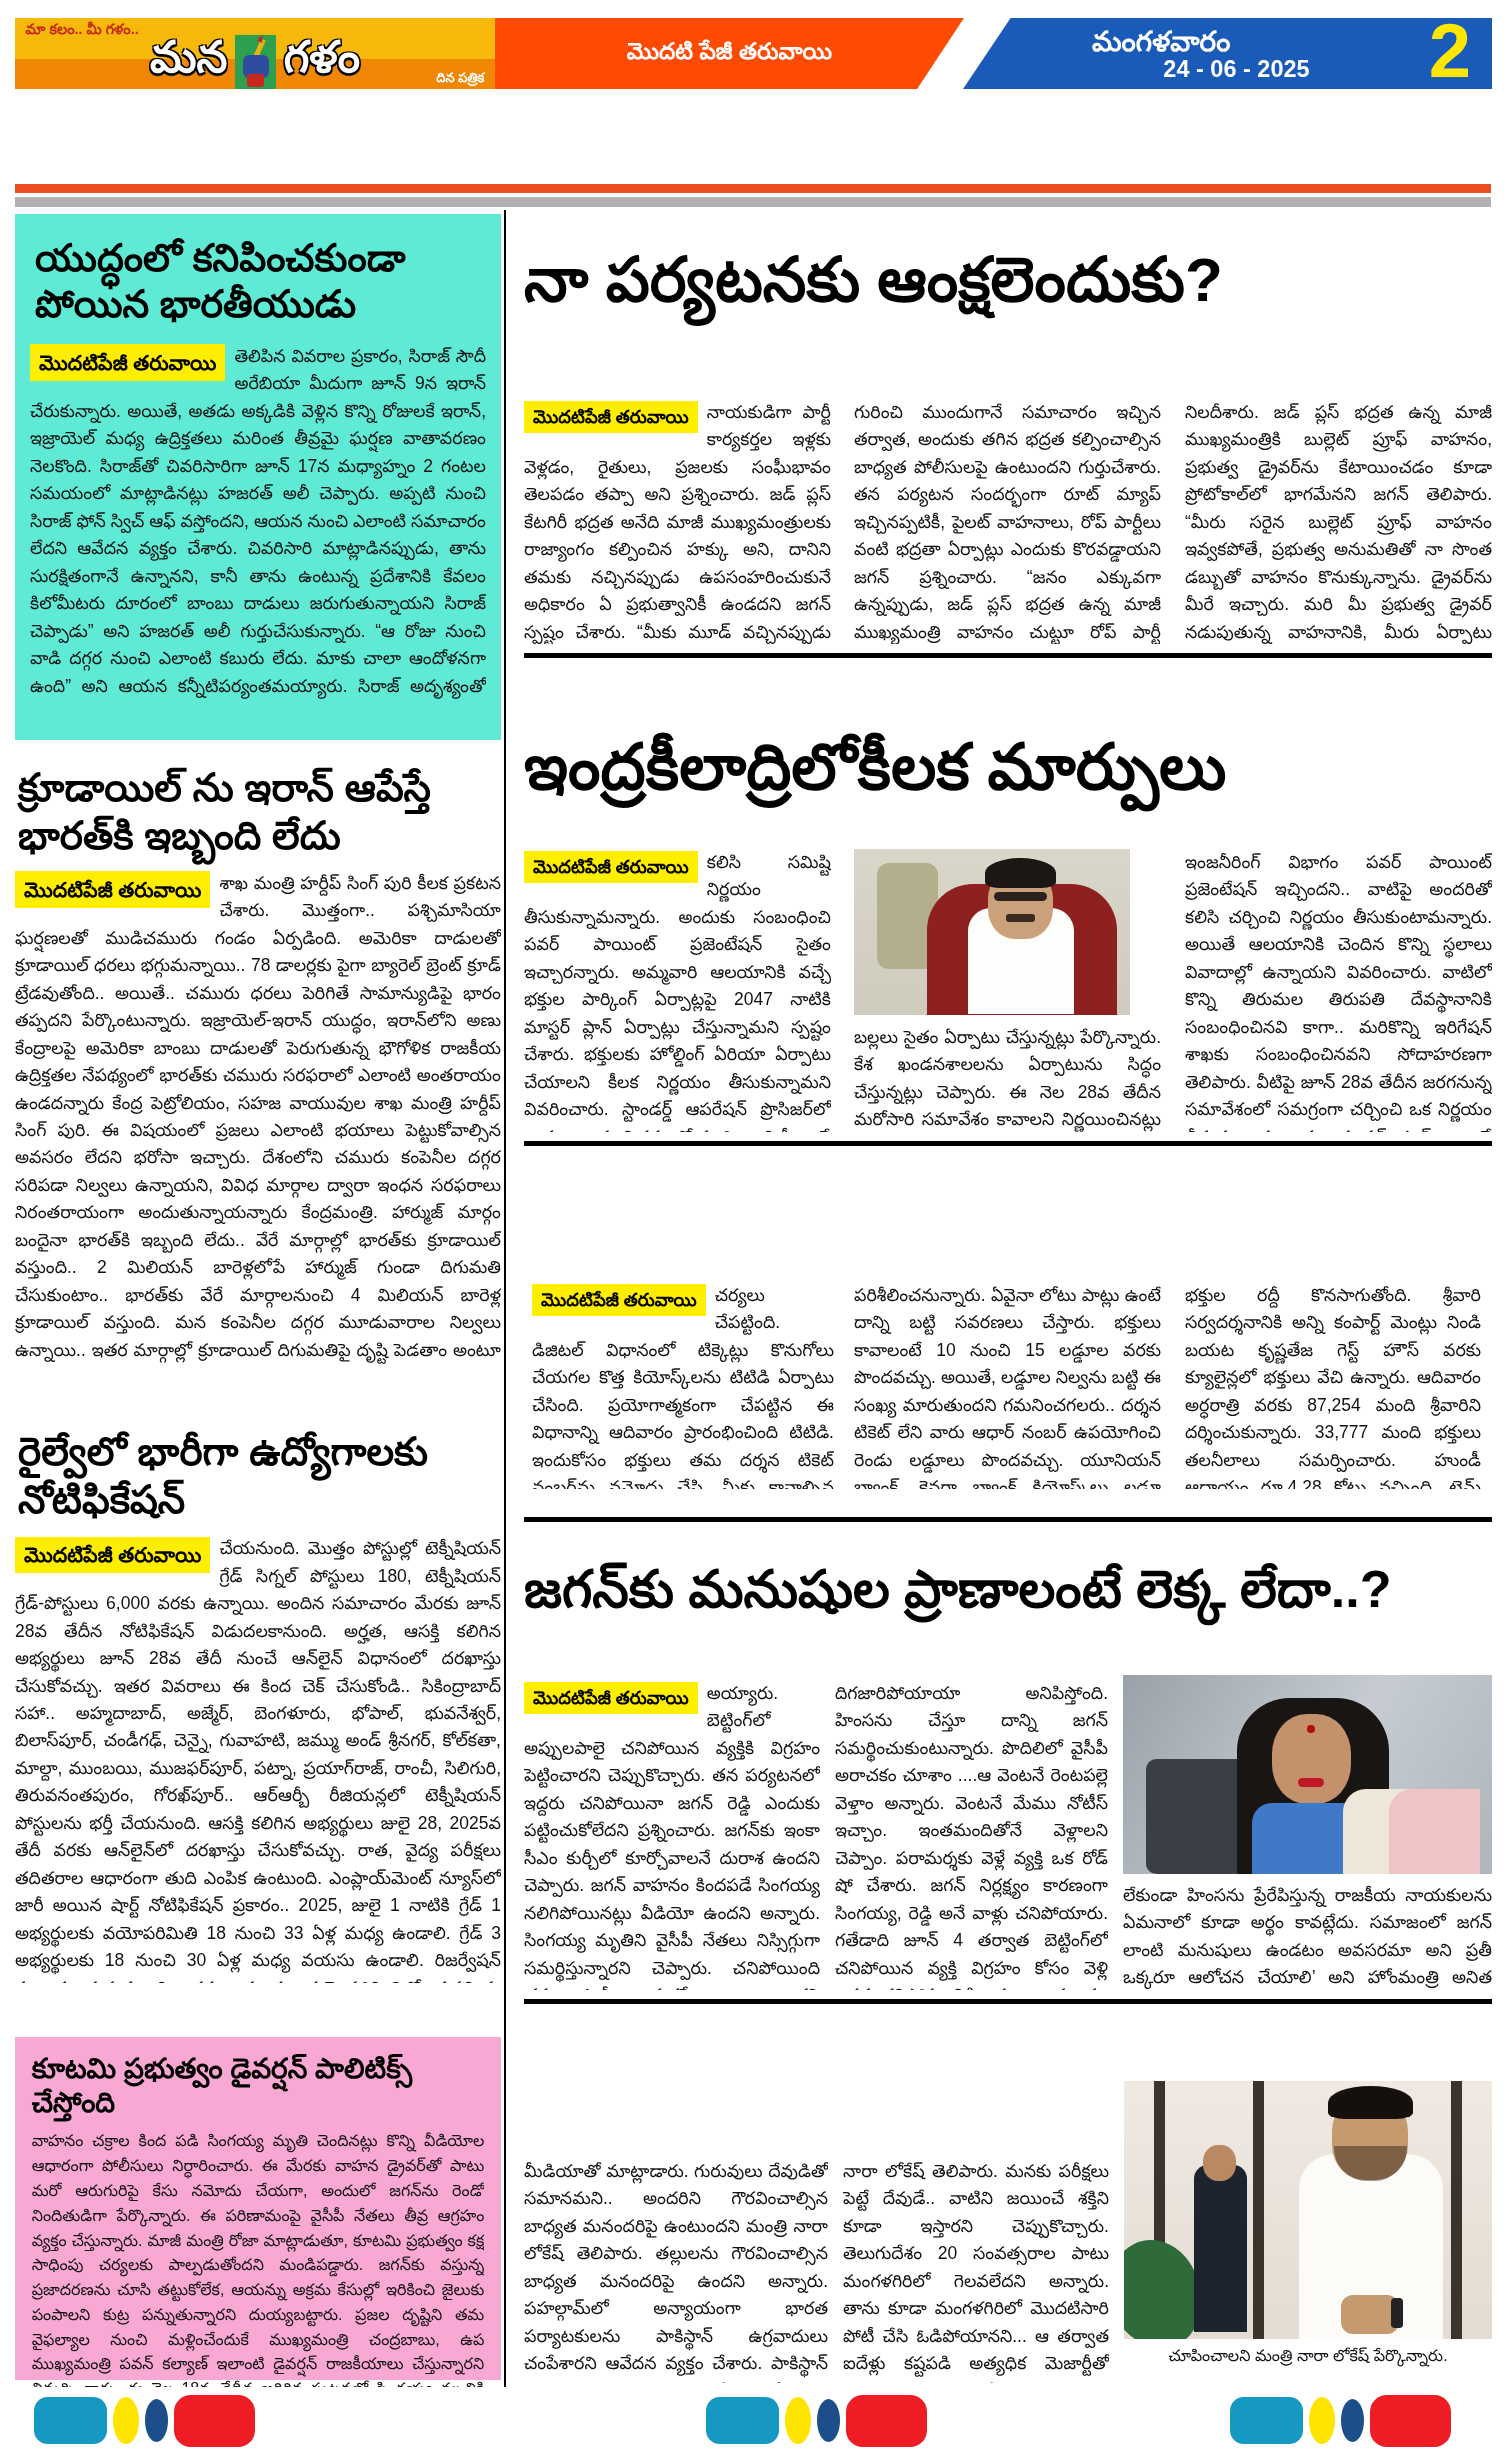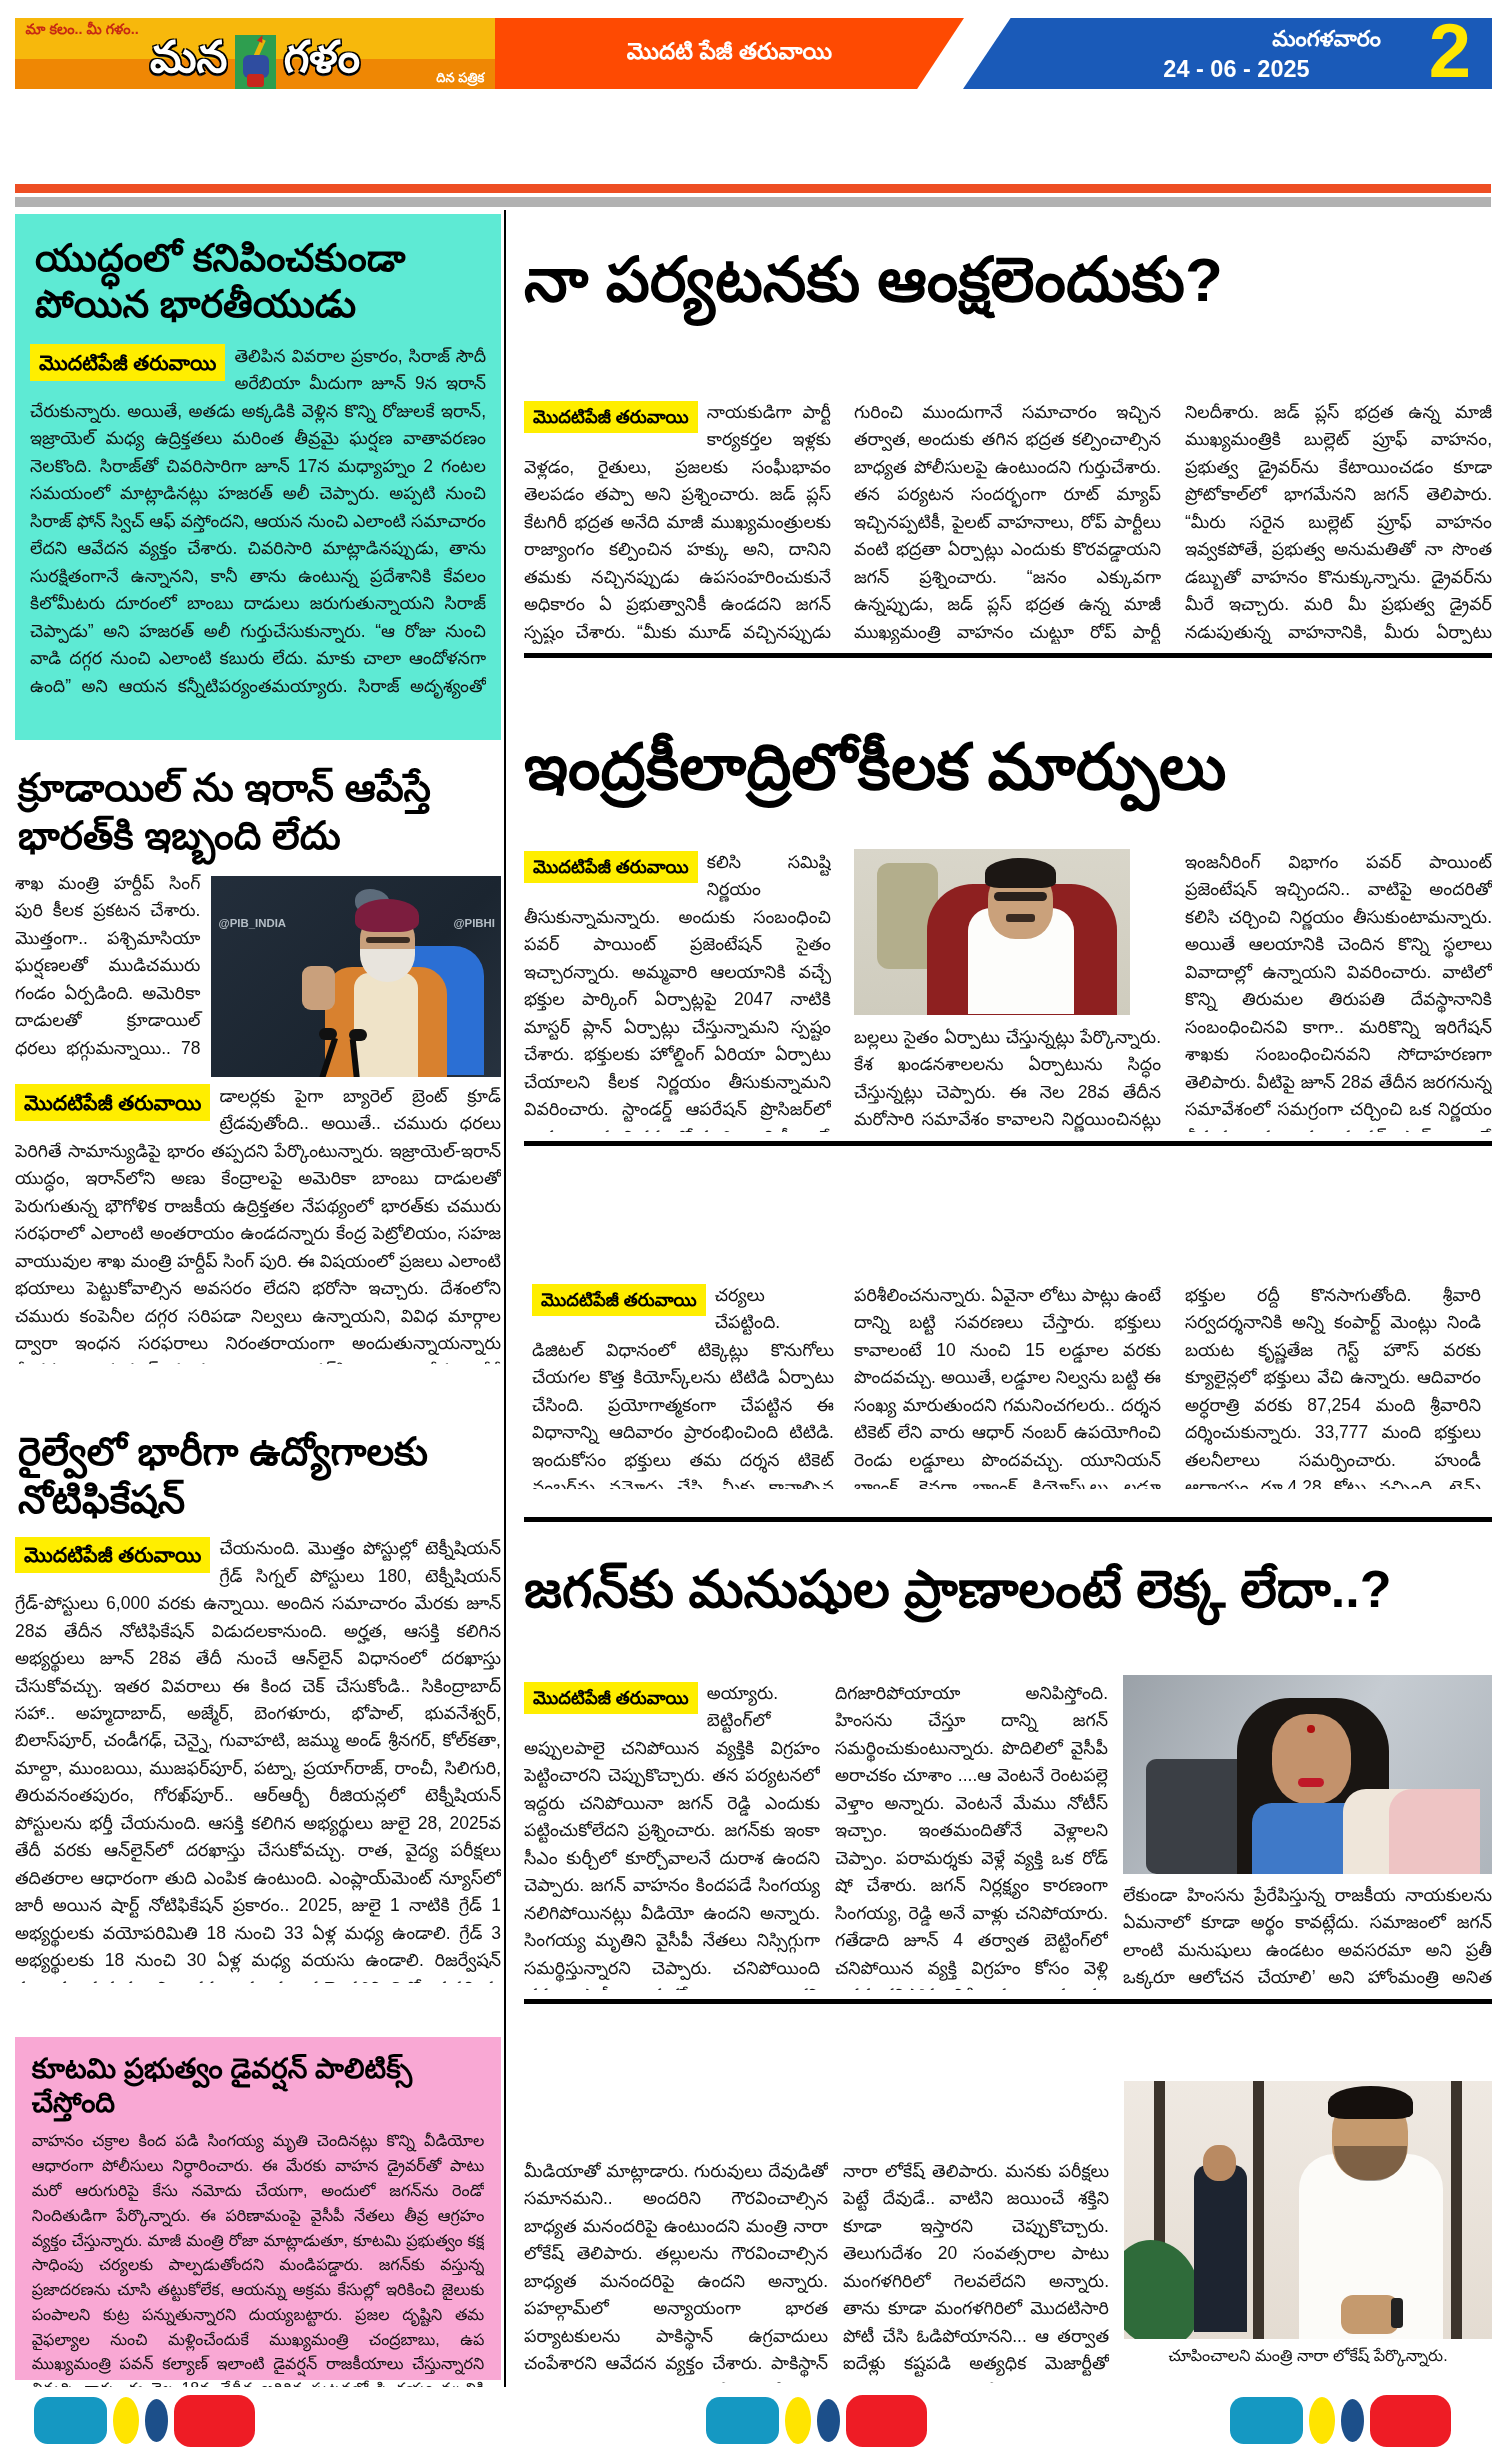--- a/index.html
+++ b/index.html
@@ -16,21 +16,21 @@
   .fist-palm{position:absolute;left:7.6px;top:20px;width:26px;height:23px;background:#2f4da0;border-radius:6px;}
   .fist-wrist{position:absolute;left:12px;top:39px;width:16.7px;height:13.7px;background:#c8271d;border-radius:3px;}
   .pencil{position:absolute;left:18px;top:3px;width:5.3px;height:39px;background:#e8b40a;transform:rotate(24deg);}
   .pencil-tip{position:absolute;left:23px;top:0px;width:0;height:0;border-left:3.8px solid transparent;border-right:3.8px solid transparent;border-bottom:7.6px solid #c8271d;transform:rotate(24deg);}
   .logo-sub{position:absolute;right:10.6px;bottom:1.5px;color:#fff;font-weight:bold;font-size:13px;}
   .banner{left:495px;top:18px;width:469px;height:71px;background:#fe4a02;
      clip-path:polygon(0 0,100% 0,90% 100%,0 100%);display:flex;align-items:center;justify-content:center;}
   .banner span{color:#fff;font-weight:bold;font-size:23px;}
   .datebox{left:963px;top:18px;width:529px;height:71px;background:#1a5ab8;
      clip-path:polygon(9% 0,100% 0,100% 100%,0 100%);}
-  .day{position:absolute;left:129px;top:7.6px;width:289px;text-align:right;color:#fff;font-weight:bold;font-size:22px;}
+  .day{position:absolute;left:129px;top:7.6px;width:289px;text-align:left;color:#fff;font-weight:bold;font-size:28px;}
   .date{position:absolute;left:129px;top:38px;width:289px;text-align:center;color:#fff;font-weight:bold;font-size:23.5px;}
   .pagenum{position:absolute;right:21px;top:-4.6px;color:#ffe600;font-weight:bold;font-size:76px;line-height:76px;}
   .bar-orange{left:15px;top:184px;width:1476px;height:9px;background:#ee4e23;}
   .bar-gray{left:15px;top:197px;width:1476px;height:10px;background:#b1b1b1;}
   
   .headline{font-weight:bold;color:#000;line-height:1.22;}
   .body-text{font-size:17.5px;line-height:1.57;text-align:justify;overflow:hidden;}
   .kicker{float:left;display:inline-block;background:#ffee00;color:#000;font-weight:bold;
      font-size:20.5px;padding:2.3px 9px;margin:1.5px 9px 3px 0;}
   .rule-h{background:#000;height:4.6px;}
@@ -84,41 +84,20 @@
     <div class="headline" style="padding:21px 20px 7.6px 20px;font-size:38px;">యుద్ధంలో కనిపించకుండా పోయిన భారతీయుడు</div>
     <div class="body-text" style="margin:7.6px 15px 0 15px;height:357px;">
       <span class="kicker">మొదటిపేజీ తరువాయి</span><span>తెలిపిన వివరాల ప్రకారం, సిరాజ్ సౌదీ అరేబియా మీదుగా జూన్ 9న ఇరాన్ చేరుకున్నారు. అయితే, అతడు అక్కడికి వెళ్లిన కొన్ని రోజులకే ఇరాన్, ఇజ్రాయెల్ మధ్య ఉద్రిక్తతలు మరింత తీవ్రమై ఘర్షణ వాతావరణం నెలకొంది. సిరాజ్‌తో చివరిసారిగా జూన్ 17న మధ్యాహ్నం 2 గంటల సమయంలో మాట్లాడినట్లు హజరత్ అలీ చెప్పారు. అప్పటి నుంచి సిరాజ్ ఫోన్ స్విచ్ ఆఫ్ వస్తోందని, ఆయన నుంచి ఎలాంటి సమాచారం లేదని ఆవేదన వ్యక్తం చేశారు. చివరిసారి మాట్లాడినప్పుడు, తాను సురక్షితంగానే ఉన్నానని, కానీ తాను ఉంటున్న ప్రదేశానికి కేవలం కిలోమీటరు దూరంలో బాంబు దాడులు జరుగుతున్నాయని సిరాజ్ చెప్పాడు” అని హజరత్ అలీ గుర్తుచేసుకున్నారు. “ఆ రోజు నుంచి వాడి దగ్గర నుంచి ఎలాంటి కబురు లేదు. మాకు చాలా ఆందోళనగా ఉంది” అని ఆయన కన్నీటిపర్యంతమయ్యారు. సిరాజ్ అదృశ్యంతో తీవ్ర ఆందోళనకు గురైన కుటుంబ సభ్యులు, సివాన్ జిల్లా మేజిస్ట్రేట్ ఆదిత్య ప్రకాశ్ కు లిఖితపూర్వకంగా విజ్ఞప్తి చేశారు. సిరాజ్‌ను సురక్షితంగా స్వదేశానికి తీసుకువచ్చేందుకు భారత విదేశాంగ మంత్రిత్వ శాఖ, కేంద్ర ప్రభుత్వం తక్షణమే జోక్యం చేసుకోవాలని వారు కోరారు. సిరాజ్ బాబాయిలు షకీల్ అహ్మద్ అన్సారీ, అక్తర్ అలీ అన్సారీ కూడా ప్రభుత్వ సహాయం కోసం విజ్ఞప్తి చేస్తున్నారు.</span>
     </div>
   </div>
 
   <div class="abs" style="left:15px;top:761px;width:486px;">
     <div class="headline" style="font-size:39px;padding:3px 3px 10.6px 3px;">క్రూడాయిల్ ను ఇరాన్ ఆపేస్తే భారత్‌కి ఇబ్బంది లేదు</div>
     <div class="body-text" style="height:494px;">
       
-      <span class="photo" style="position:relative;float:right;width:290px;height:201px;margin:6px 0 6px 10.6px;background:linear-gradient(135deg,#232e3b 0%,#1b2530 60%,#27323f 100%);">
-        <span class="ph-label" style="left:7.6px;top:39px;">@PIB_INDIA</span>
-        <span class="ph-label" style="right:6px;top:39px;">@PIBHI</span>
-
-        <span style="position:absolute;left:144px;top:13.7px;width:35px;height:26px;background:#8fa3b5;border-radius:60% 80% 20% 70%;opacity:.55;"></span>
-
-        <span style="position:absolute;left:159px;top:70px;width:114px;height:129px;background:#2b6fd4;border-radius:30px 30px 0 0;"></span>
-
-        <span style="position:absolute;left:114px;top:91px;width:122px;height:114px;background:#d8812f;border-radius:27px 27px 0 0;"></span>
-        <span style="position:absolute;left:143px;top:97px;width:64px;height:106px;background:#efe3c8;border-radius:15px 15px 0 0;"></span>
-        <span style="position:absolute;left:149px;top:39px;width:55px;height:59px;background:#c9a07c;border-radius:40%;"></span>
-        <span style="position:absolute;left:149px;top:73px;width:55px;height:33px;background:#e8e4dd;border-radius:0 0 30px 30px;"></span>
-        <span style="position:absolute;left:144px;top:23px;width:64px;height:33px;background:#7c1d3e;border-radius:50% 50% 30% 30%;"></span>
-        <span style="position:absolute;left:155px;top:61px;width:44px;height:6px;background:#3a2c22;border-radius:3px;"></span>
-        <span style="position:absolute;left:91px;top:90px;width:33px;height:44px;background:#c9a07c;border-radius:9px;"></span>
-
-        <span style="position:absolute;left:114px;top:161px;width:6px;height:46px;background:#0c0c0c;transform:rotate(18deg);"></span>
-        <span style="position:absolute;left:141px;top:163px;width:6px;height:44px;background:#0c0c0c;transform:rotate(-6deg);"></span>
-        <span style="position:absolute;left:108px;top:152px;width:18px;height:12px;background:#111;border-radius:6px;"></span>
-        <span style="position:absolute;left:138px;top:153px;width:18px;height:12px;background:#111;border-radius:6px;"></span>
-      </span>
       <span class="kicker">మొదటిపేజీ తరువాయి</span><span>శాఖ మంత్రి హర్దీప్ సింగ్ పురి కీలక ప్రకటన చేశారు. మొత్తంగా.. పశ్చిమాసియా ఘర్షణలతో ముడిచమురు గండం ఏర్పడింది. అమెరికా దాడులతో క్రూడాయిల్ ధరలు భగ్గుమన్నాయి.. 78 డాలర్లకు పైగా బ్యారెల్ బ్రెంట్ క్రూడ్ ట్రేడవుతోంది.. అయితే.. చమురు ధరలు పెరిగితే సామాన్యుడిపై భారం తప్పదని పేర్కొంటున్నారు. ఇజ్రాయెల్-ఇరాన్ యుద్ధం, ఇరాన్‌లోని అణు కేంద్రాలపై అమెరికా బాంబు దాడులతో పెరుగుతున్న భౌగోళిక రాజకీయ ఉద్రిక్తతల నేపథ్యంలో భారత్‌కు చమురు సరఫరాలో ఎలాంటి అంతరాయం ఉండదన్నారు కేంద్ర పెట్రోలియం, సహజ వాయువుల శాఖ మంత్రి హర్దీప్ సింగ్ పురి. ఈ విషయంలో ప్రజలు ఎలాంటి భయాలు పెట్టుకోవాల్సిన అవసరం లేదని భరోసా ఇచ్చారు. దేశంలోని చమురు కంపెనీల దగ్గర సరిపడా నిల్వలు ఉన్నాయని, వివిధ మార్గాల ద్వారా ఇంధన సరఫరాలు నిరంతరాయంగా అందుతున్నాయన్నారు కేంద్రమంత్రి. హార్ముజ్ మార్గం బందైనా భారత్‌కి ఇబ్బంది లేదు.. వేరే మార్గాల్లో భారత్‌కు క్రూడాయిల్ వస్తుంది.. 2 మిలియన్ బారెళ్లలోపే హార్ముజ్ గుండా దిగుమతి చేసుకుంటాం.. భారత్‌కు వేరే మార్గాలనుంచి 4 మిలియన్ బారెళ్ల క్రూడాయిల్ వస్తుంది. మన కంపెనీల దగ్గర మూడువారాల నిల్వలు ఉన్నాయి.. ఇతర మార్గాల్లో క్రూడాయిల్ దిగుమతిపై దృష్టి పెడతాం అంటూ కేంద్రమంత్రి పేర్కొన్నారు.</span>
     </div>
   </div>
 
   <div class="abs" style="left:15px;top:1425px;width:486px;">
     <div class="headline" style="font-size:39px;padding:3px 3px 12px 3px;">రైల్వేలో భారీగా ఉద్యోగాలకు నోటిఫికేషన్</div>
     <div class="body-text" style="height:448px;">
       <span class="kicker">మొదటిపేజీ తరువాయి</span><span>చేయనుంది. మొత్తం పోస్టుల్లో టెక్నీషియన్ గ్రేడ్ సిగ్నల్ పోస్టులు 180, టెక్నీషియన్ గ్రేడ్-పోస్టులు 6,000 వరకు ఉన్నాయి. అందిన సమాచారం మేరకు జూన్ 28వ తేదీన నోటిఫికేషన్ విడుదలకానుంది. అర్హత, ఆసక్తి కలిగిన అభ్యర్థులు జూన్ 28వ తేదీ నుంచే ఆన్‌లైన్ విధానంలో దరఖాస్తు చేసుకోవచ్చు. ఇతర వివరాలు ఈ కింద చెక్ చేసుకోండి.. సికింద్రాబాద్ సహా.. అహ్మదాబాద్, అజ్మేర్, బెంగళూరు, భోపాల్, భువనేశ్వర్, బిలాస్‌పూర్, చండీగఢ్, చెన్నై, గువాహటి, జమ్ము అండ్ శ్రీనగర్, కోల్‌కతా, మాల్దా, ముంబయి, ముజఫర్‌పూర్, పట్నా, ప్రయాగ్‌రాజ్, రాంచీ, సిలిగురి, తిరువనంతపురం, గోరఖ్‌పూర్.. ఆర్ఆర్బీ రీజియన్లలో టెక్నీషియన్ పోస్టులను భర్తీ చేయనుంది. ఆసక్తి కలిగిన అభ్యర్థులు జులై 28, 2025వ తేదీ వరకు ఆన్‌లైన్‌లో దరఖాస్తు చేసుకోవచ్చు. రాత, వైద్య పరీక్షలు తదితరాల ఆధారంగా తుది ఎంపిక ఉంటుంది. ఎంప్లాయ్‌మెంట్ న్యూస్‌లో జారీ అయిన షార్ట్ నోటిఫికేషన్ ప్రకారం.. 2025, జులై 1 నాటికి గ్రేడ్ 1 అభ్యర్థులకు వయోపరిమితి 18 నుంచి 33 ఏళ్ల మధ్య ఉండాలి. గ్రేడ్ 3 అభ్యర్థులకు 18 నుంచి 30 ఏళ్ల మధ్య వయసు ఉండాలి. రిజర్వేషన్ వర్గాలకు ప్రభుత్వ నిబంధనల ప్రకారం వయోపరిమితిలో సడలింపు ఉంటుంది. అయితే ఈ పోస్టులకు దరఖాస్తు చేసుకునే అభ్యర్థులకు ఉండవల్సిన అర్హతలు, వయోపరిమితితోపాటు ఎంపిక ప్రక్రియ, దరఖాస్తు ఫీజు వంటి తదితర వివరాలు త్వరలోనే విడుదలయ్యే వివరణాత్మక నోటిఫికేషన్‌లో చెక్ చేసుకోవచ్చు. అలాగే రీజియన్ల వారీ ఖాళీలు, విద్యార్హత, రాత పరీక్ష, సిలబస్ తదితర పూర్తి వివరాలు అందులోనే ఉంటాయి.</span>
     </div>
   </div>

